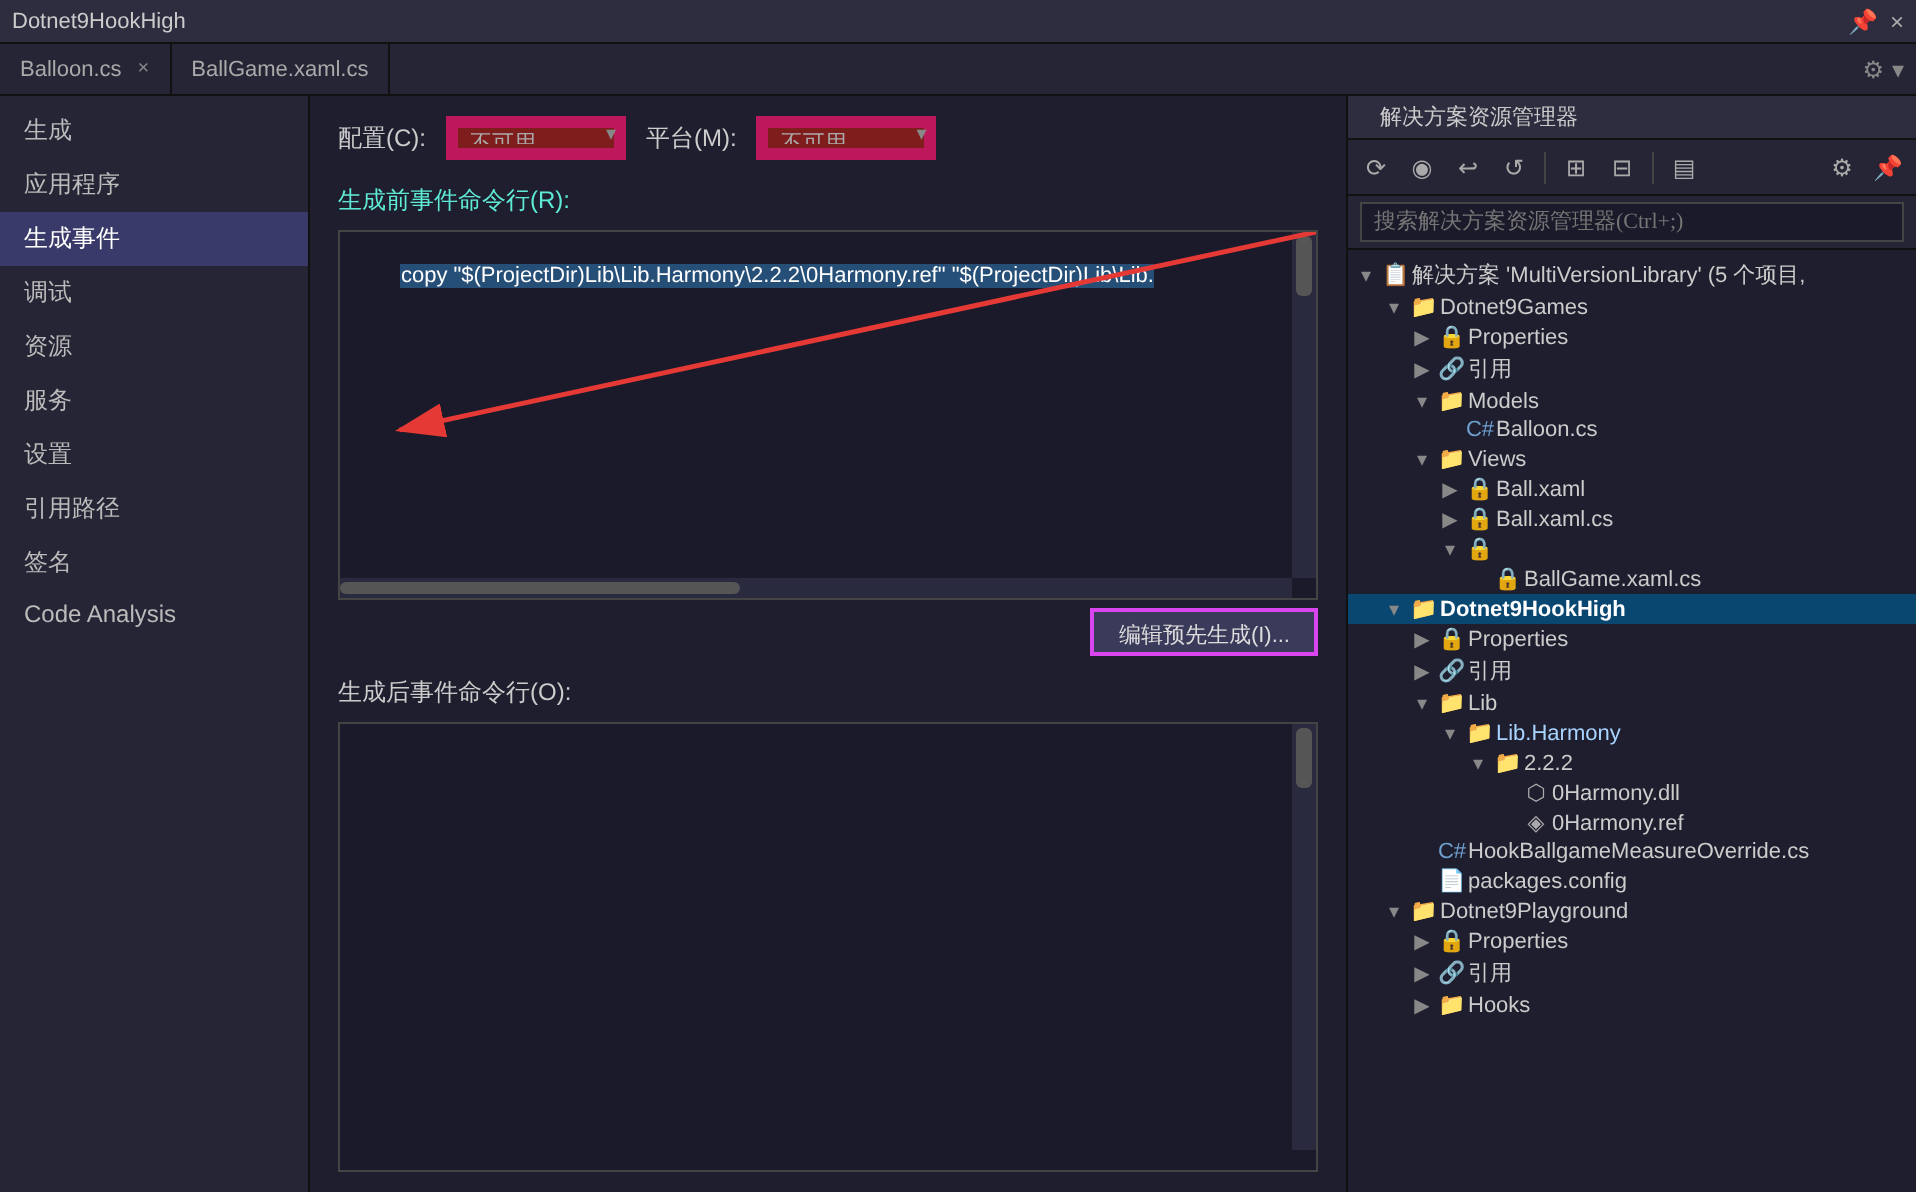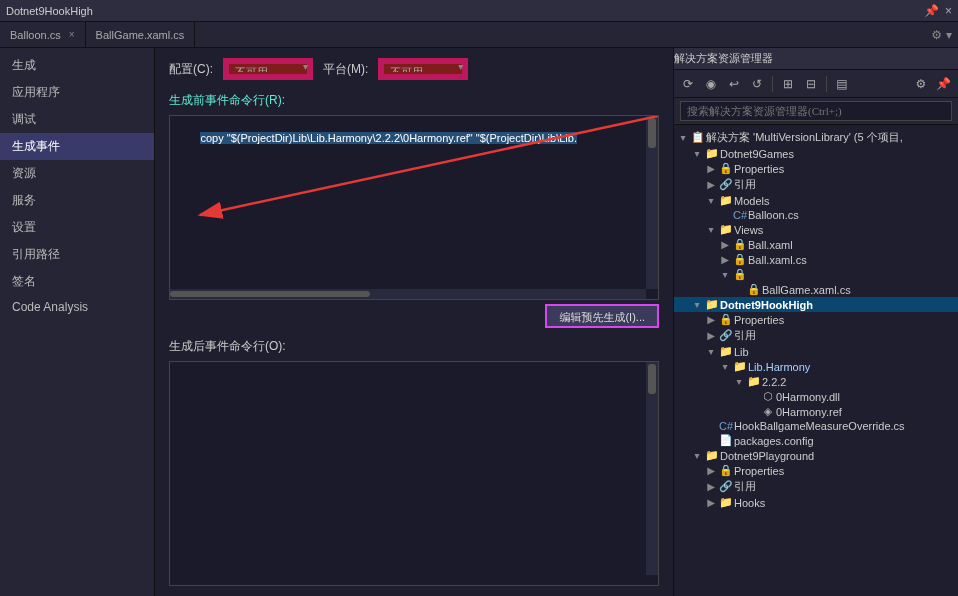--- a/index.html
+++ b/index.html
@@ -224,21 +224,21 @@
       width: 285px;
       background: #1e1e2e;
       border-left: 1px solid #111;
       flex-shrink: 0;
       display: flex;
       flex-direction: column;
       overflow: hidden;
     }
     .right-panel-header {
       background: #2d2d3f;
-      padding: 3px 0;
+      padding: 3px 16px;
       font-size: 11px;
       color: #ccc;
       border-bottom: 1px solid #111;
       display: flex;
       align-items: flex-start;
       justify-content: space-between;
       height: 22px;
     }
     .right-toolbar {
       background: #252535;
@@ -369,22 +369,22 @@
     <span style="color:#888;font-size:12px;cursor:pointer;">▾</span>
   </div>
 </div>
 
 <div class="main-area">
 
   <div class="sidebar">
     <div id="sidebar-items">
         <div class="sidebar-item">生成</div>
         <div class="sidebar-item">应用程序</div>
+        <div class="sidebar-item active">生成事件</div>
         <div class="sidebar-item">调试</div>
-        <div class="sidebar-item active">生成事件</div>
         <div class="sidebar-item">资源</div>
         <div class="sidebar-item">服务</div>
         <div class="sidebar-item">设置</div>
         <div class="sidebar-item">引用路径</div>
         <div class="sidebar-item">签名</div>
         <div class="sidebar-item">Code Analysis</div>
       </div>
   </div>
 
   <div class="center-content">

